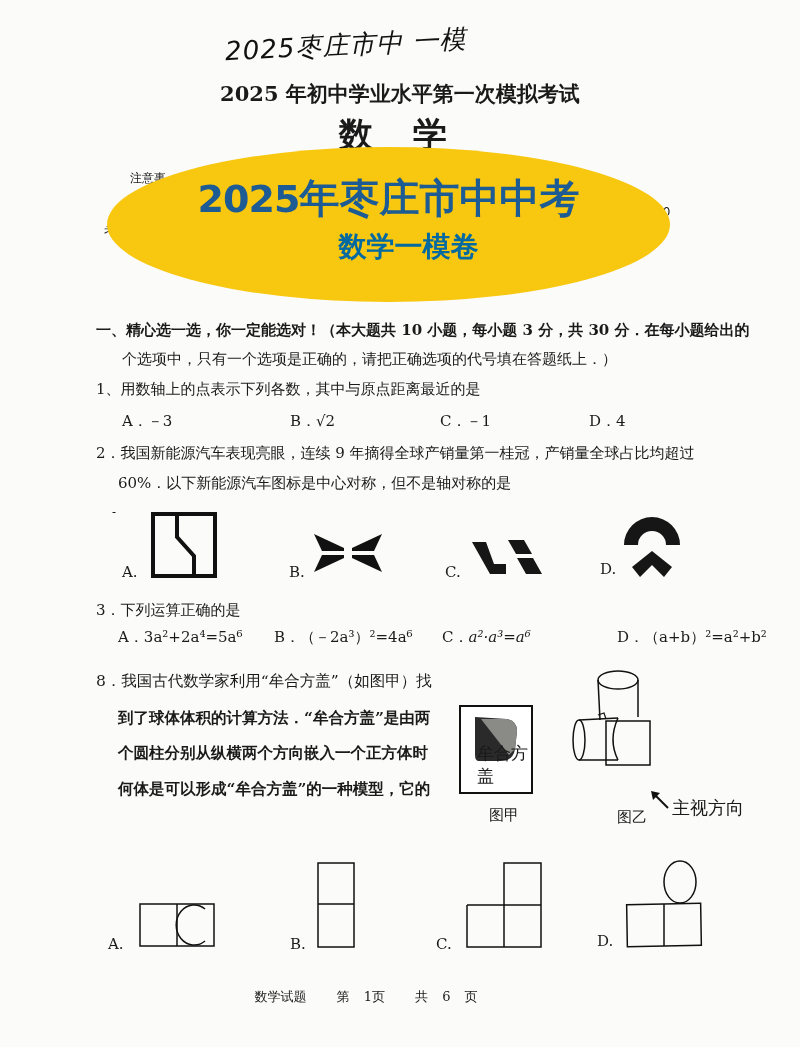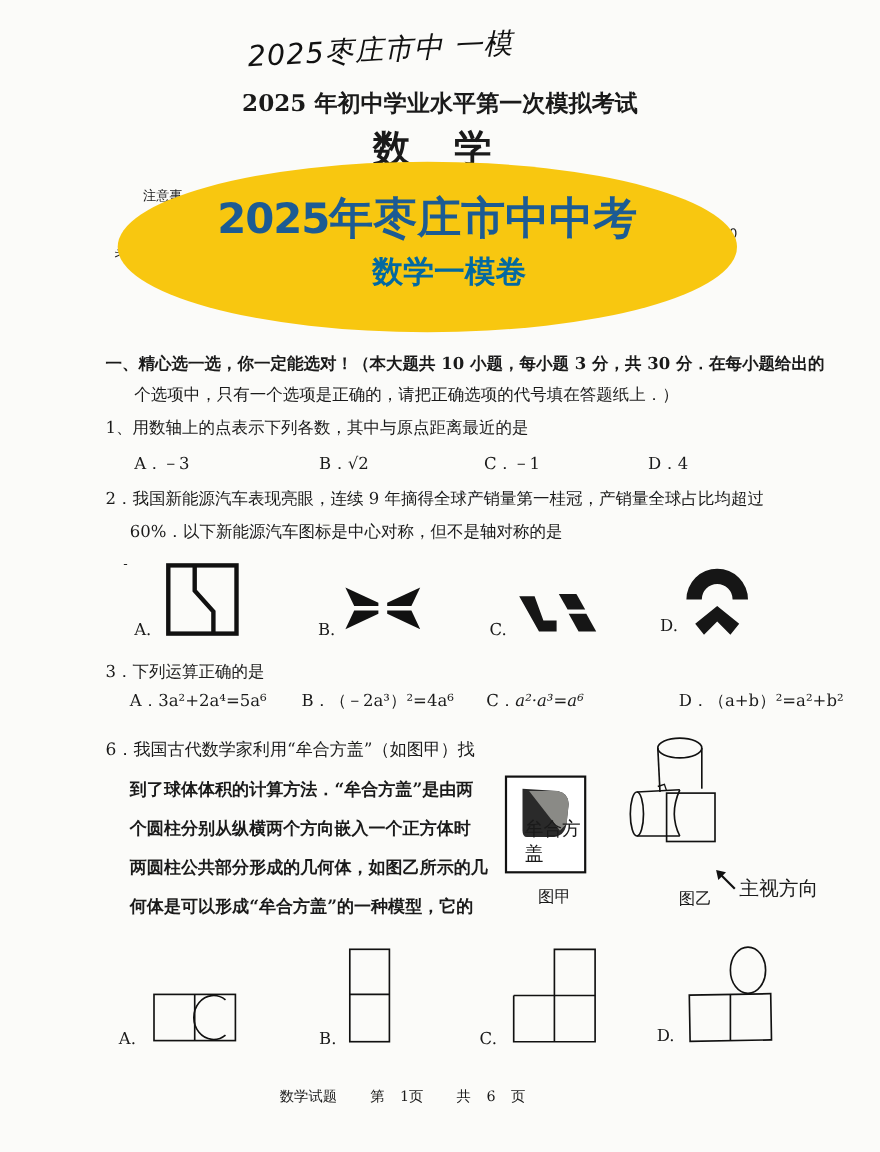--- a/index.html
+++ b/index.html
@@ -138,24 +138,23 @@
   <span>B．</span><span>（－2a³）²=4a⁶</span>
 </div>
 <div class="abs opt q3-c">
   <span>C．</span><span style="font-style:italic;">a²·a³=a⁶</span>
 </div>
 <div class="abs opt q3-d">
   <span>D．</span><span>（a+b）²=a²+b²</span>
 </div>
 
 <div class="abs q4">
-  <span class="ln">6．我国古代数学家利用“牟合方盖”（如图甲）找</span>
+  <span class="ln">8．我国古代数学家利用“牟合方盖”（如图甲）找</span>
   <span class="ln ind">到了球体体积的计算方法．“牟合方盖”是由两</span>
   <span class="ln ind">个圆柱分别从纵横两个方向嵌入一个正方体时</span>
-  <span class="ln ind">两圆柱公共部分形成的几何体，如图乙所示的几</span>
   <span class="ln ind">何体是可以形成“牟合方盖”的一种模型，它的</span>
 </div>
 
 <div class="abs" style="left:459px;top:705px;width:70px;height:85px;border:2px solid #111;background:#fff;">
   <svg style="left:12px;top:8px;" width="46" height="48" viewBox="0 0 46 48">
     <path d="M2,2 L34,4 Q44,6 44,16 L42,34 Q40,46 28,46 L6,46 Q2,46 2,40 Z" fill="#2a2a2a"></path>
     <path d="M8,4 L34,4 Q44,6 44,16 L42,34 L36,40 Z" fill="#8a8a86"></path>
   </svg>
   <div style="position:absolute;left:0;right:0;bottom:4px;font-size:17px;margin-left:16px;">牟合方盖</div>
 </div>

